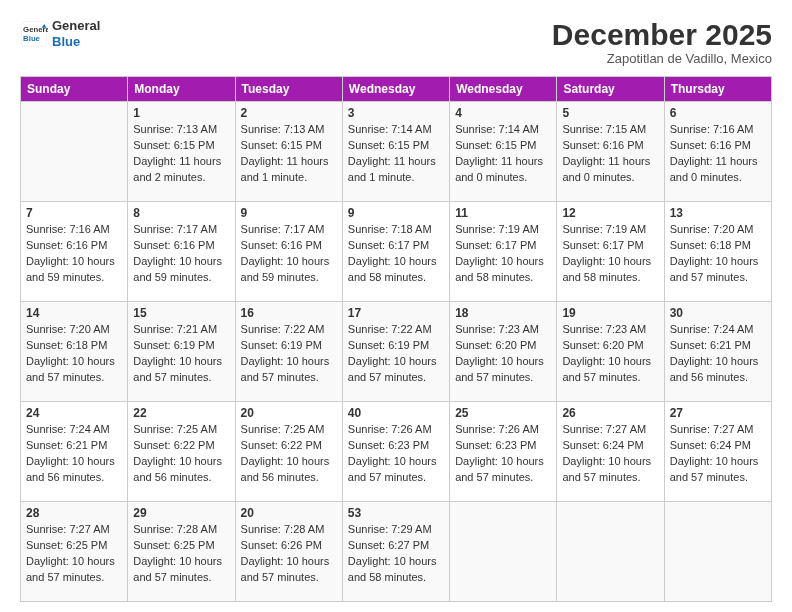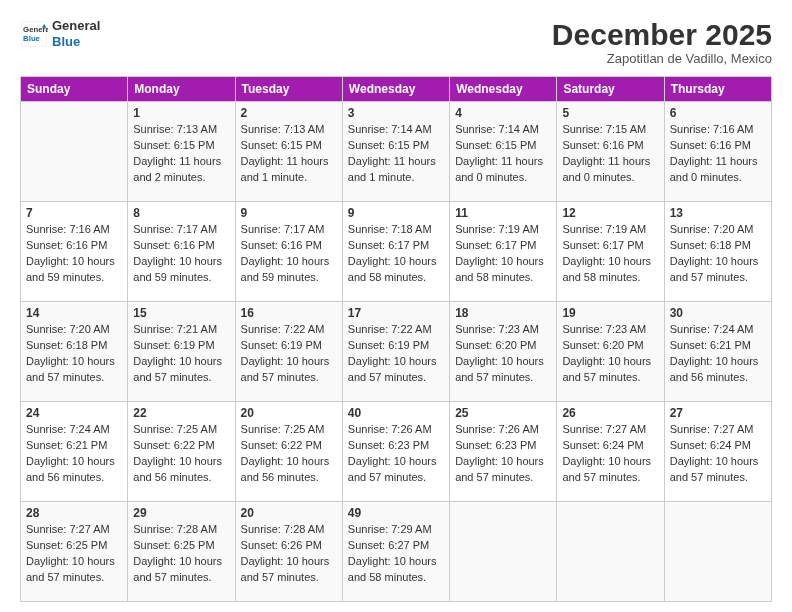--- a/index.html
+++ b/index.html
@@ -246,21 +246,21 @@
           </td>
           <td>
             <span class="day-num">29</span>
             <div class="day-info">Sunrise: 7:28 AM<br>Sunset: 6:25 PM<br>Daylight: 10 hours and 57 minutes.</div>
           </td>
           <td>
             <span class="day-num">20</span>
             <div class="day-info">Sunrise: 7:28 AM<br>Sunset: 6:26 PM<br>Daylight: 10 hours and 57 minutes.</div>
           </td>
           <td>
-            <span class="day-num">49</span>
+            <span class="day-num">53</span>
             <div class="day-info">Sunrise: 7:29 AM<br>Sunset: 6:27 PM<br>Daylight: 10 hours and 58 minutes.</div>
           </td>
           <td></td>
           <td></td>
           <td></td>
         </tr>
       </tbody>
   </table>
 </div>
 

